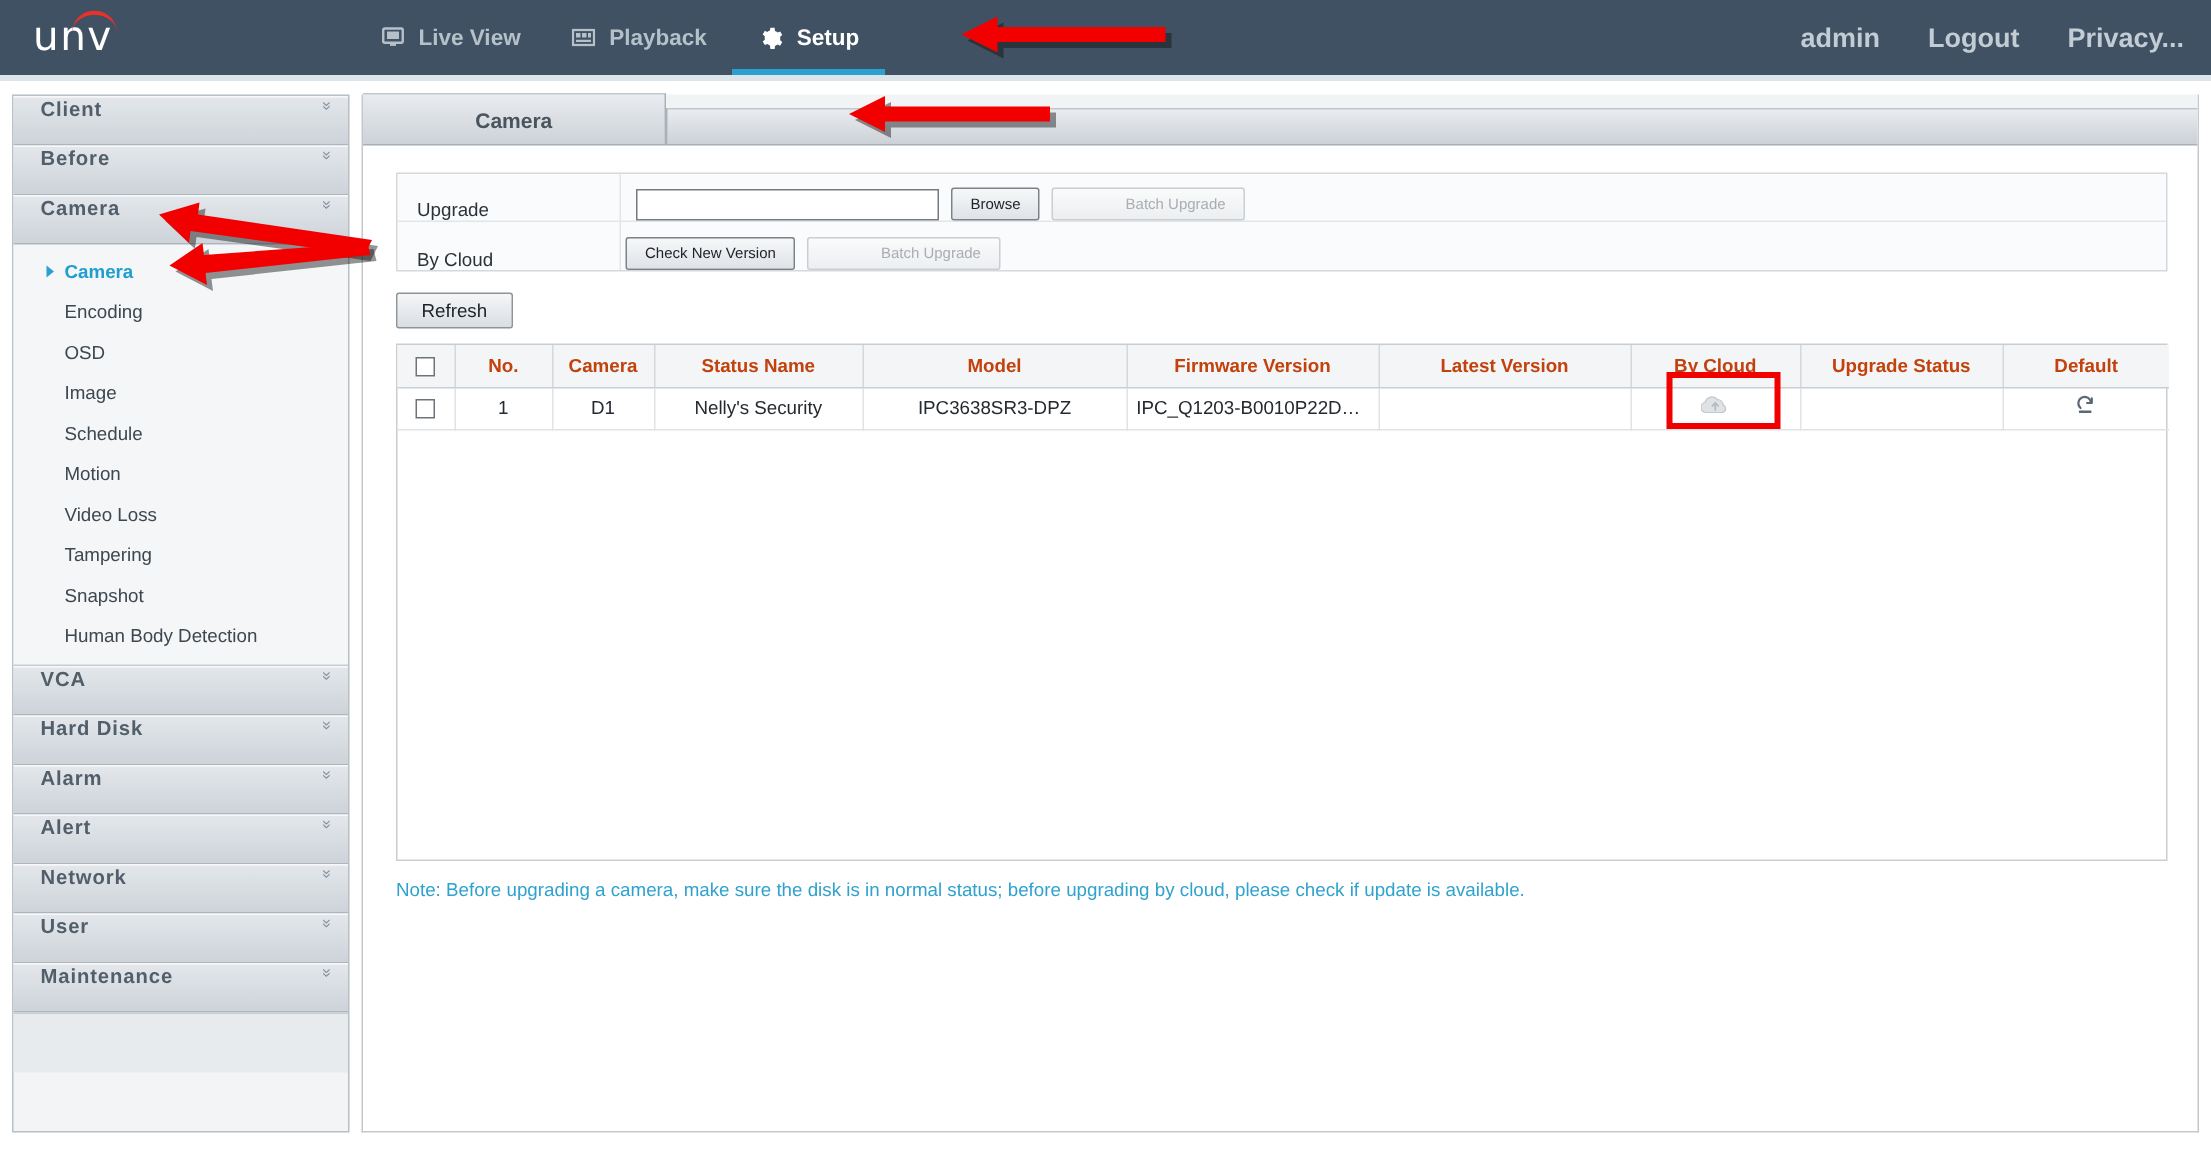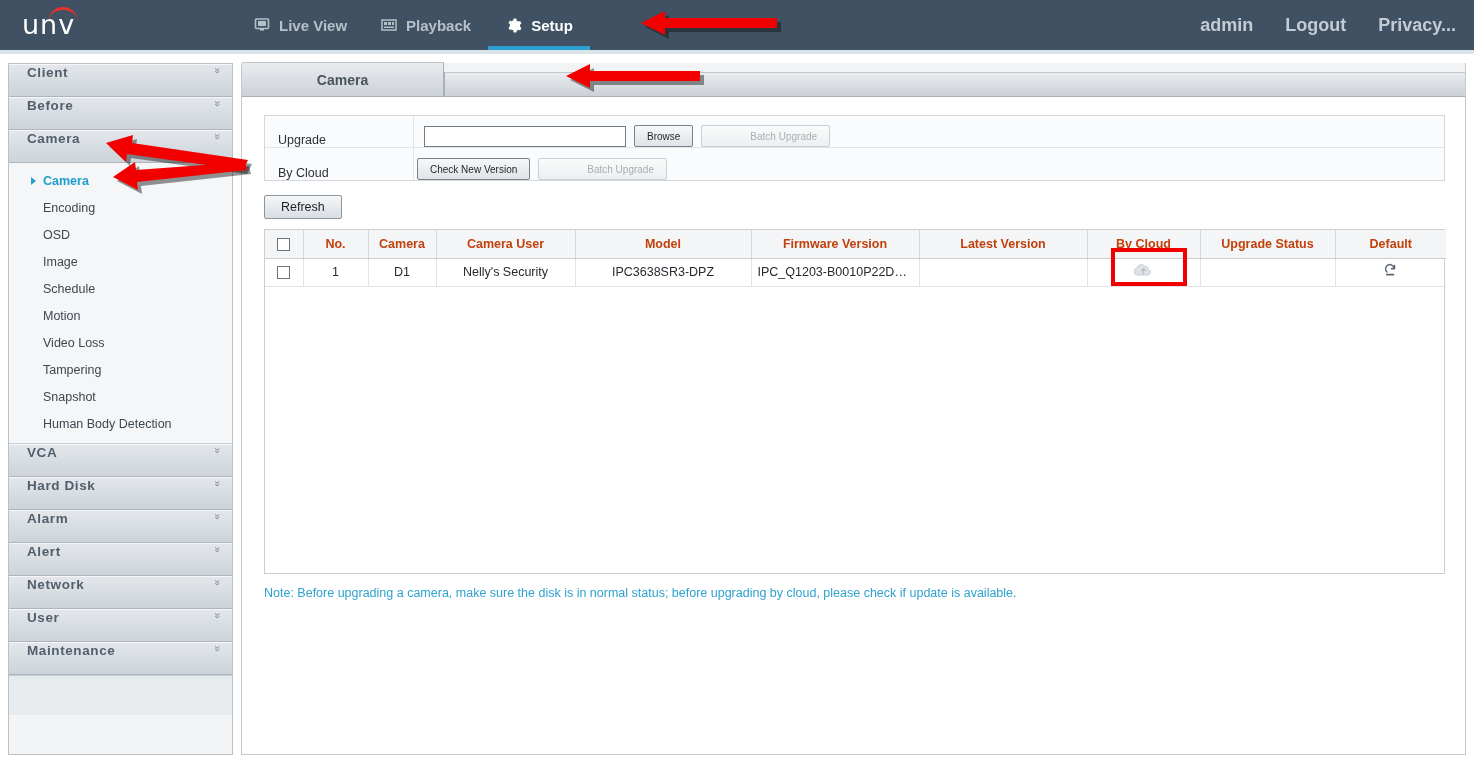--- a/index.html
+++ b/index.html
@@ -420,21 +420,21 @@
           <col style="width:135px">
             <col style="width:111px">
         </colgroup>
         <thead>
           <tr>
             <th>
               <span class="chk"></span>
             </th>
             <th>No.</th>
             <th>Camera</th>
-            <th>Camera User</th>
+            <th>Status Name</th>
             <th>Model</th>
             <th>Firmware Version</th>
             <th>Latest Version</th>
             <th>By Cloud</th>
             <th>Upgrade Status</th>
             <th>Default</th>
           </tr>
         </thead>
         <tbody>
           <tr>

